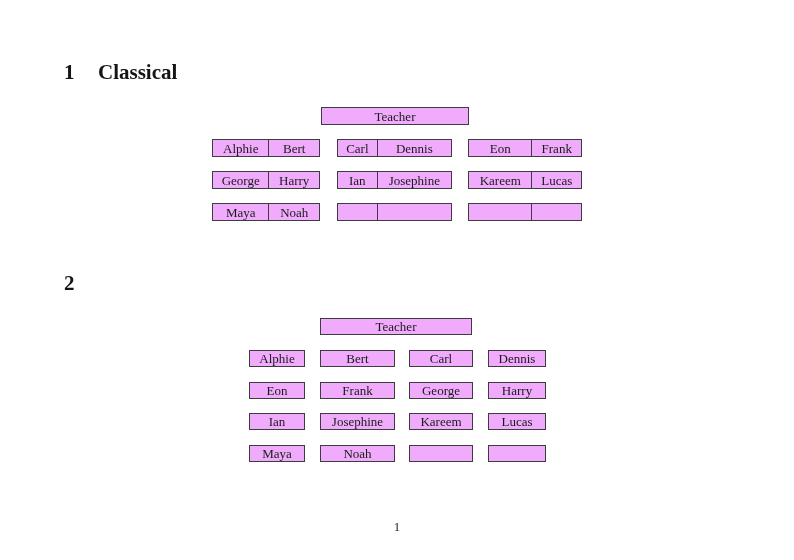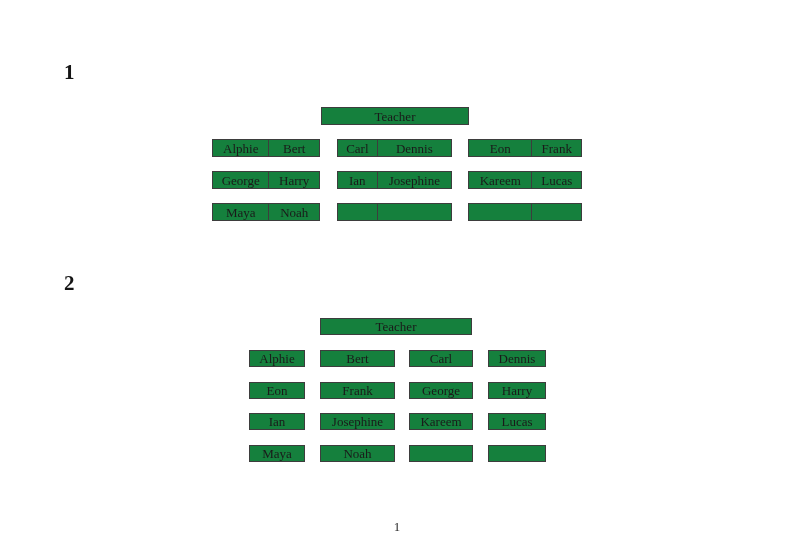--- a/index.html
+++ b/index.html
@@ -19,21 +19,21 @@
     font-weight: bold;
     font-size: 21px;
     line-height: 1.1;
     color: #151515;
   }
   .sec-num { display: inline-block; width: 34px; }
   .box, .desk {
     position: absolute;
     box-sizing: border-box;
     border: 1px solid #3d3d3d;
-    background: #15803d;
+    background: #f0abfc;
   }
   .box {
     display: flex;
     align-items: center;
     justify-content: center;
     font-size: 13px;
     line-height: 1;
     color: #1a1a1a;
   }
   .desk { display: flex; }
@@ -57,20 +57,21 @@
     color: #2a2a2a;
   }
 </style>
 </head>
 <body>
 
 <div class="page">
 
   <div class="heading" style="top:61px">
     <span class="sec-num">1</span>
+    <span class="sec-title">Classical</span>
   </div>
 
   <div class="box h18" style="left:321px;top:107px;width:148px">Teacher</div>
 
   <div class="desk h18" style="left:212px;top:139px;width:108px">
     <span class="seat" style="flex:57">Alphie</span>
     <span class="seat" style="flex:51">Bert</span>
   </div>
   <div class="desk h18" style="left:337px;top:139px;width:115px">
     <span class="seat" style="flex:39">Carl</span>

